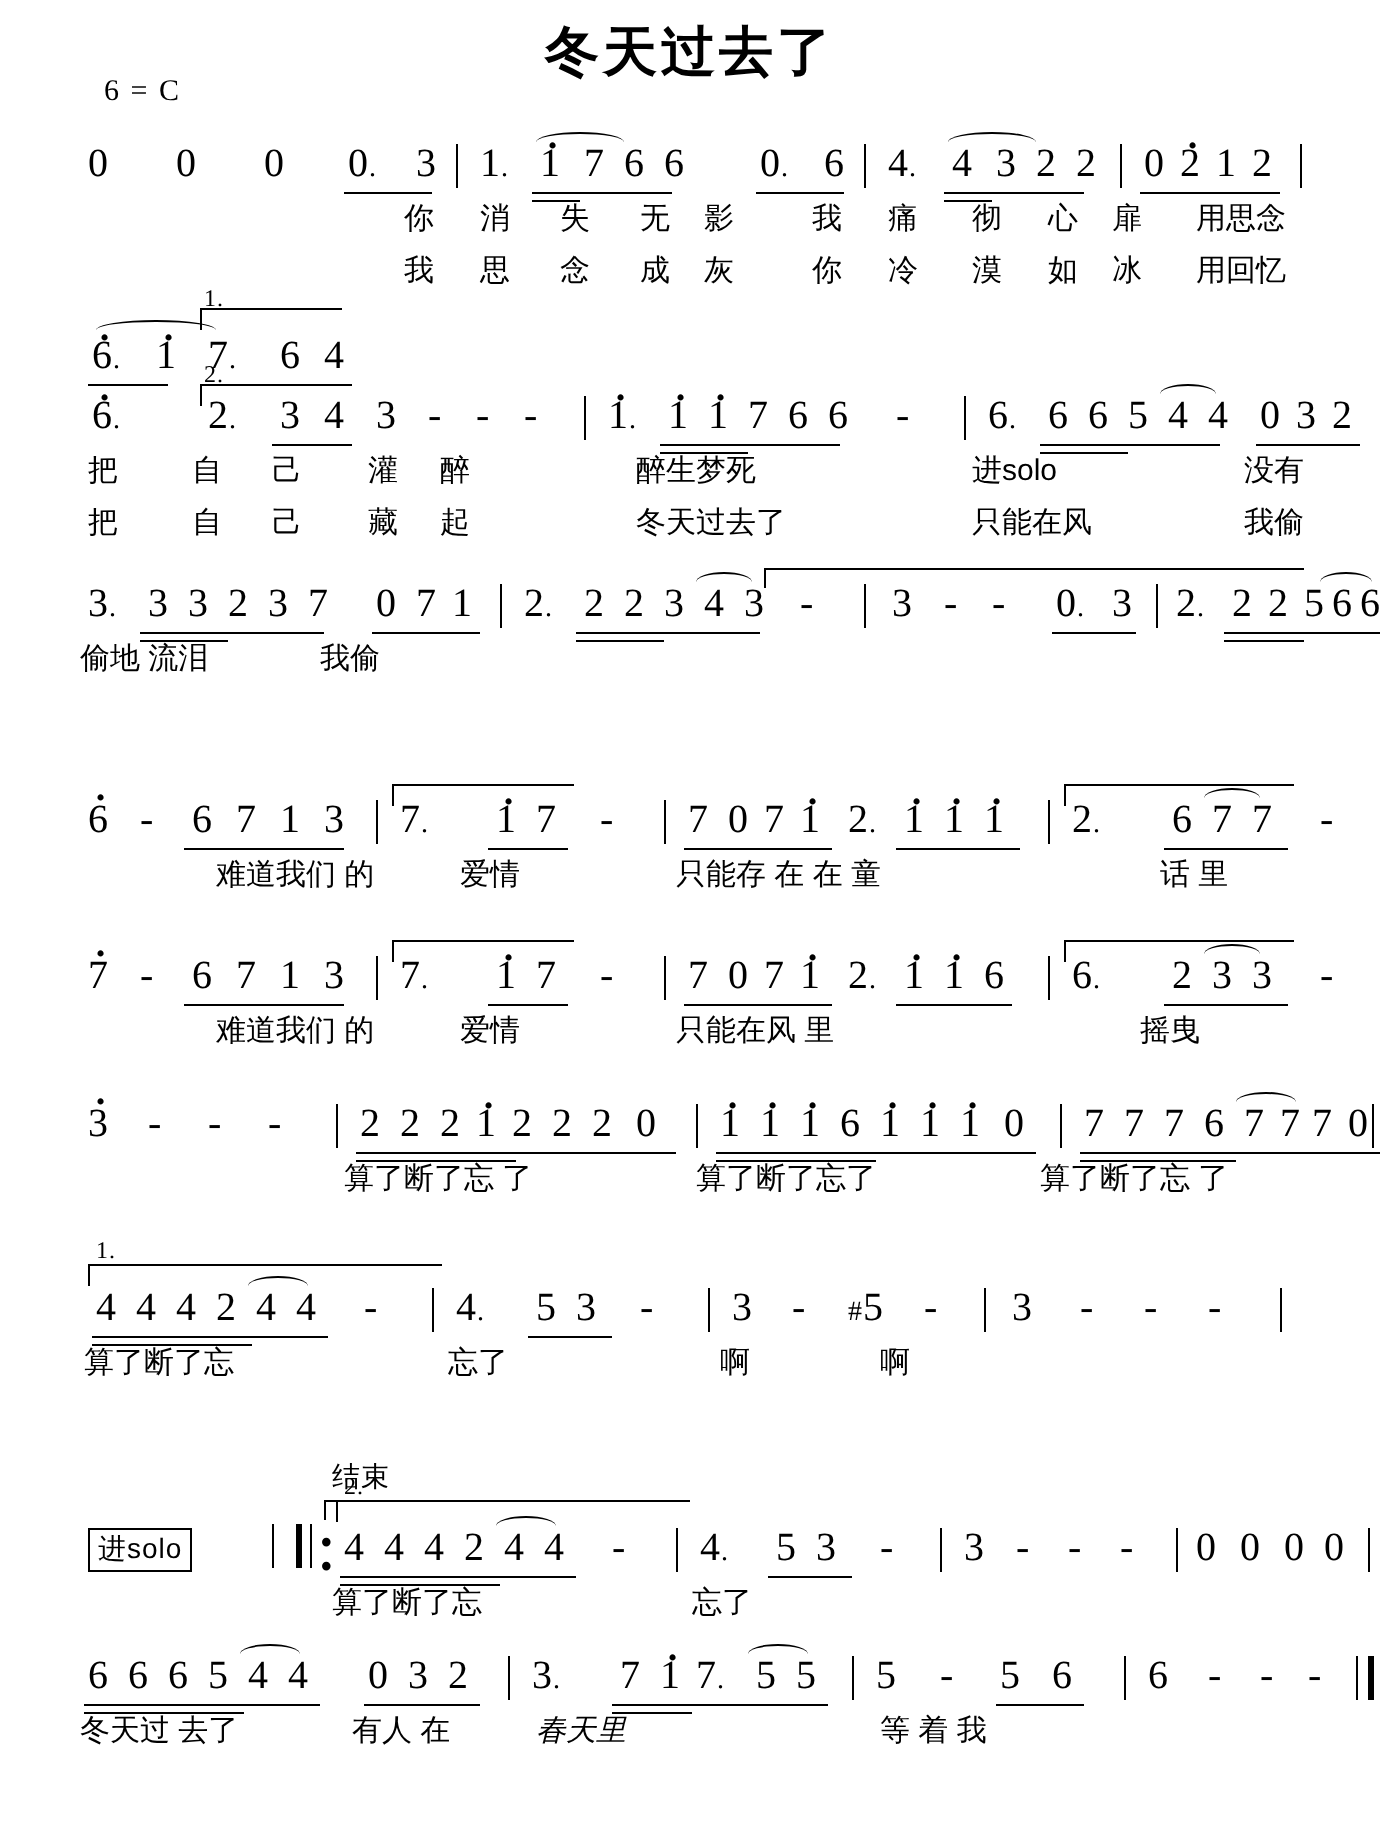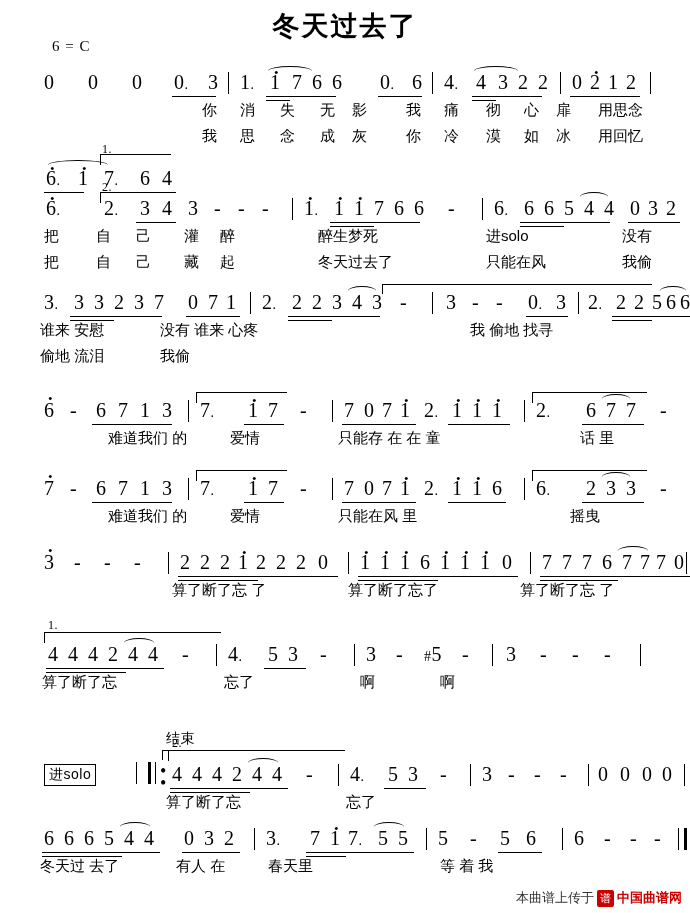--- a/index.html
+++ b/index.html
@@ -363,25 +363,20 @@
       <span class="note" style="left:616px;">2</span>
       <span class="note" style="left:634px;">2</span>
       <span class="note" style="left:652px;">5</span>
       <span class="note" style="left:666px;">6</span>
       <span class="note" style="left:680px;">6</span>
       <span class="u1" style="left:612px; top:24px; width:78px;"></span>
       <span class="u2b" style="left:612px; top:28px; width:40px;"></span>
       <span class="slur" style="left:660px; top:-6px; width:26px;"></span>
       <span class="hline" style="left:382px; top:-8px; width:270px;"></span>
       <span class="vline" style="left:382px; top:-8px; height:10px;"></span>
-    </div>
-    <div class="lrow">
-      <span class="lyr" style="left:40px;">谁来 安慰</span>
-      <span class="lyr" style="left:160px;">没有 谁来 心疼</span>
-      <span class="lyr" style="left:470px;">我 偷地 找寻</span>
     </div>
     <div class="lrow">
       <span class="lyr" style="left:40px;">偷地 流泪</span>
       <span class="lyr" style="left:160px;">我偷</span>
     </div>
   </div>
 
   <div class="sys" style="top:400px;">
     <div class="nrow">
       <span class="note" style="left:44px;">6</span>
@@ -669,24 +664,19 @@
       <span class="note" style="left:630px;">-</span>
       <span class="note" style="left:654px;">-</span>
       <span class="dbl-bar" style="left:678px; top:0; width:10px;">
         <i style="left:0;"></i>
         <i class="thick" style="left:6px;"></i>
       </span>
     </div>
     <div class="lrow">
       <span class="lyr" style="left:40px;">冬天过 去了</span>
       <span class="lyr" style="left:176px;">有人 在</span>
-      <span class="lyr" style="left:268px;">春天里</span>
+      <span class="lyr" style="left:268px;font-style:italic;">春天里</span>
       <span class="lyr" style="left:440px;">等 着  我</span>
     </div>
   </div>
 
-  <div class="footer">
-    <span>本曲谱上传于</span>
-    <span class="logo">谱</span>
-    <span class="brand">中国曲谱网</span>
-  </div>
 
 </div>
 
 </body></html>

